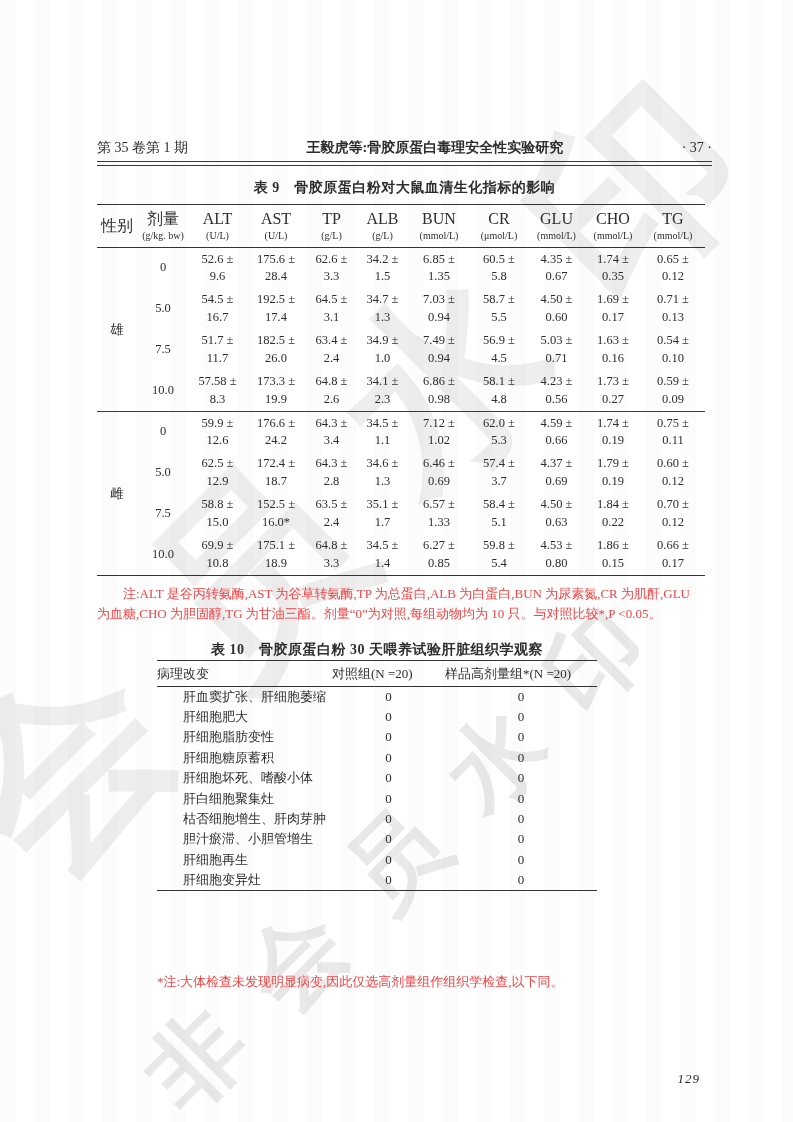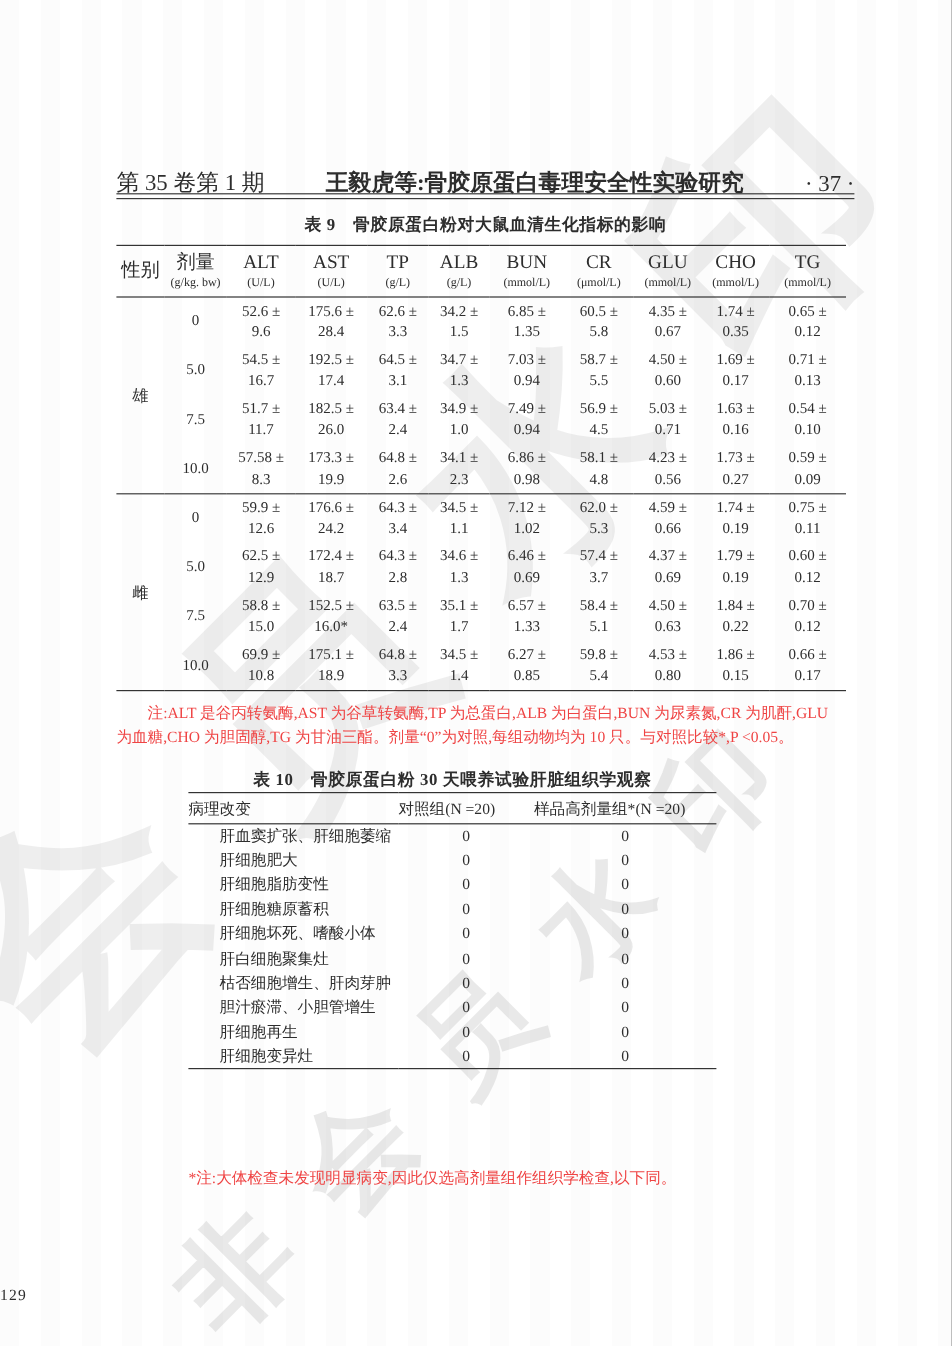--- a/index.html
+++ b/index.html
@@ -24,22 +24,22 @@
     left:280px;top:550px;transform:translate(-50%,-50%) rotate(-45deg);
   }
   .wm-small{
     font-size:95px;letter-spacing:46px;color:rgba(0,0,0,0.085);
     left:413px;top:845px;transform:translate(-50%,-50%) rotate(-45deg);
   }
   .content{position:relative;z-index:1;}
   
   .page-header{
     position:absolute;left:97px;top:139px;width:615px;
-    display:flex;justify-content:space-between;align-items:flex-end;
-    font-size:19px;
+    display:flex;justify-content:space-between;align-items:center;
+    font-size:14px;
   }
   .page-header .mid{font-weight:700;}
   .header-rule{
     position:absolute;left:97px;top:161px;width:615px;height:3px;
     border-top:1.3px solid #3a3a3a;border-bottom:1.3px solid #3a3a3a;
   }
   
   .caption{position:absolute;text-align:center;font-weight:700;font-size:14px;letter-spacing:0.5px;}
   .cap9{left:97px;top:179px;width:615px;}
   .cap10{left:157px;top:641px;width:440px;}
@@ -71,21 +71,21 @@
   }
   .t10 thead tr{height:26px;border-bottom:1.1px solid #333;}
   .t10 th{font-weight:500;text-align:left;vertical-align:middle;padding:0;font-size:13px;}
   .t10 tbody tr{height:20.4px;}
   .t10 td{vertical-align:middle;padding:0;}
   .t10 td.lab{text-align:left;padding-left:26px;}
   .t10 td.val{text-align:center;}
   
   .footer-pageno{
     position:absolute;left:0;top:1071px;width:700px;
-    text-align:left;font-size:13px;letter-spacing:1px;
+    text-align:right;font-size:13px;letter-spacing:1px;font-style:italic;
   }
 </style>
 </head>
 <body>
 
 <div class="page">
   <div class="scan-stripes"></div>
 
   <div class="watermark wm-large">非会员水印</div>
   <div class="watermark wm-small">非会员水印</div>

